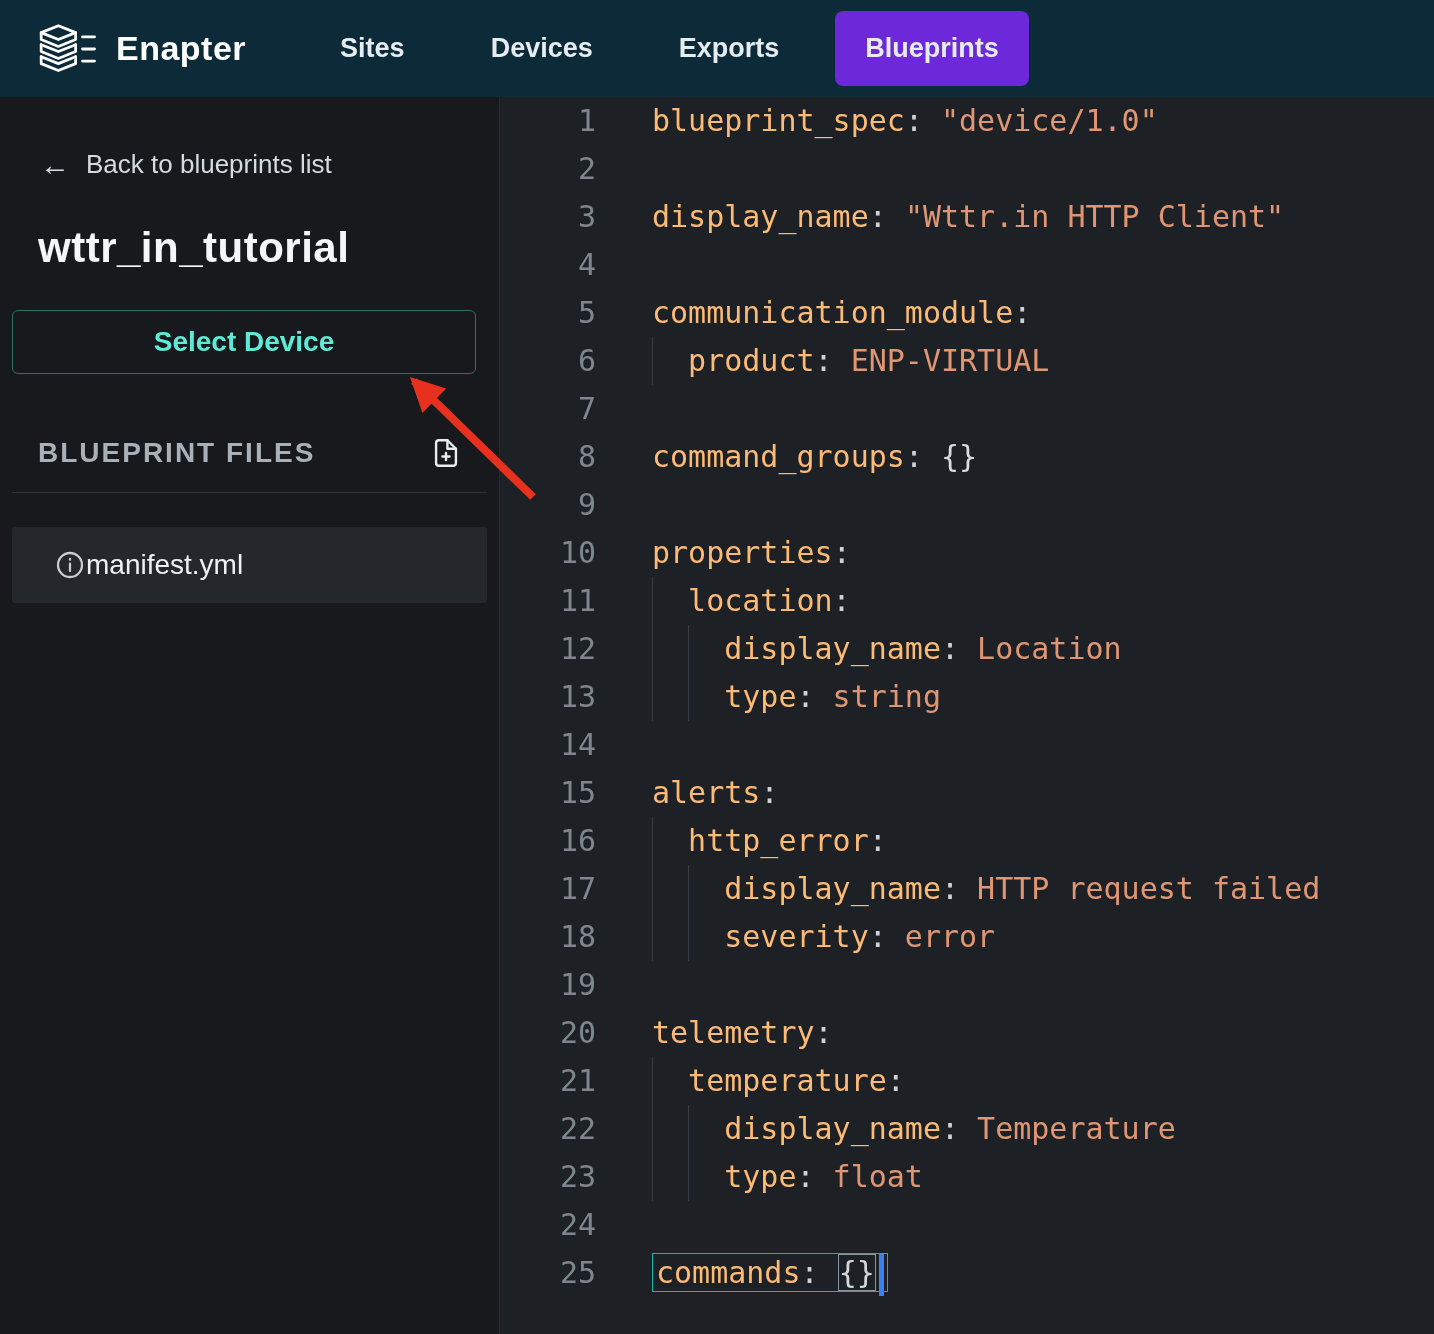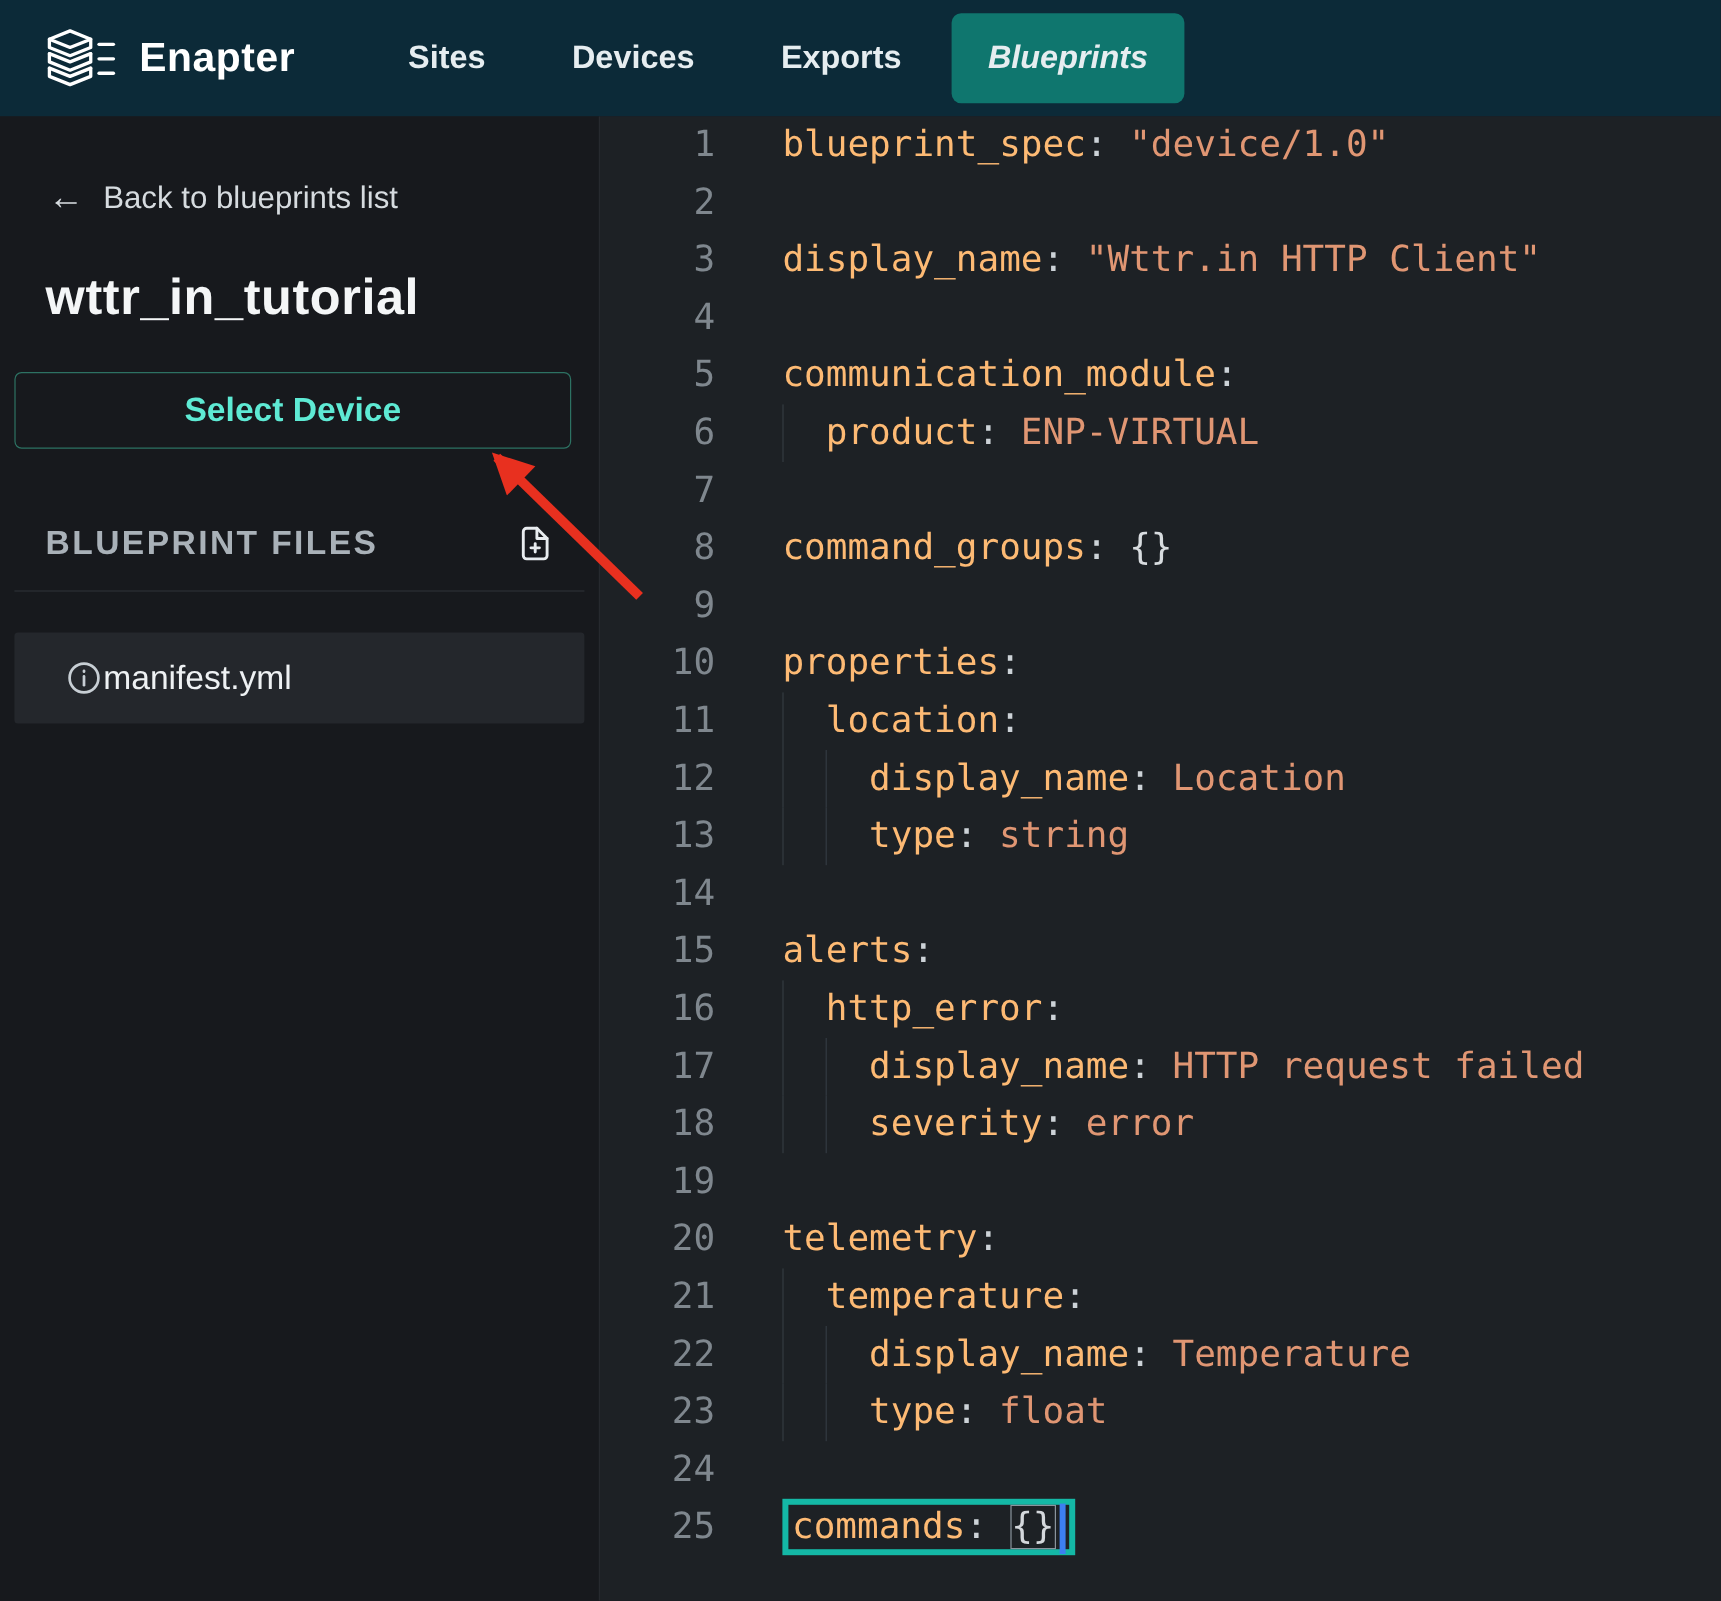--- a/index.html
+++ b/index.html
@@ -3,23 +3,23 @@
 <meta charset="utf-8">
 <style>
   * { margin:0; padding:0; box-sizing:border-box; }
   html,body { width:1434px; height:1334px; background:#1d2125; font-family:"Liberation Sans",sans-serif; overflow:hidden; }
   .app { width:1434px; height:1334px; display:flex; flex-direction:column; position:relative; }
 
   
   .navbar { flex:0 0 97px; background:#0c2a38; display:flex; align-items:center; padding-left:36px; }
   .brand { display:flex; align-items:center; gap:18px; color:#ffffff; }
   .brand-name { font-size:34px; font-weight:bold; letter-spacing:.5px; }
-  .nav { display:flex; margin-left:64px; gap:12px; }
+  .nav { display:flex; margin-left:64px; gap:26px; }
   .nav-item { color:#e6edf0; font-size:27px; font-weight:bold; padding:22px 30px; border-radius:8px; cursor:pointer; }
-  .nav-item.active { background:#0f766e;font-style:italic; }
+  .nav-item.active { background:#6d28d9; }
 
   
   .main { flex:1; display:flex; min-height:0; }
   .sidebar { flex:0 0 500px; background:#17191d; border-right:1px solid #26292e; }
   .editor { flex:1; background:#1d2125; overflow:hidden; }
 
   
   .back { display:flex; align-items:center; gap:16px; color:#d6dbdf; font-size:26px; margin:52px 0 0 40px; cursor:pointer; width:fit-content; }
   .back-arrow { font-size:30px; line-height:1; }
   .bp-title { color:#f4f6f7; font-size:42px; font-weight:bold; margin:44px 0 0 38px; letter-spacing:.5px; }
@@ -37,21 +37,21 @@
   .line { display:flex; height:48px; white-space:pre; }
   .ln { flex:0 0 96px; text-align:right; color:#7f878e; user-select:none; }
   .lc { padding-left:56px; color:#d4d8dc; }
   .t-k { color:#fdba74; }
   .t-p { color:#ccd2d7; }
   .t-s { color:#e09673; }
   .t-w { color:#d8dcdf; }
   .t-bm { border:1px solid #8a949e; margin:0 1px; }
   .ind { display:inline-block; width:2ch; height:48px; border-left:1px solid #343b42; vertical-align:top; }
   .cursor { display:inline-block; width:5px; height:42px; background:#3d7ff0; vertical-align:middle; margin-left:2px; }
-  .sel-box { border:5px solid #14b8a6; padding:1px 3px; }
+  .sel-box { border:1px solid #14b8a6; padding:1px 3px; }
 
   
   .annotation { position:absolute; left:0; top:0; pointer-events:none; }
 
   svg.icon { display:block; }
 </style>
 </head>
 <body>
 
 <div class="app">

